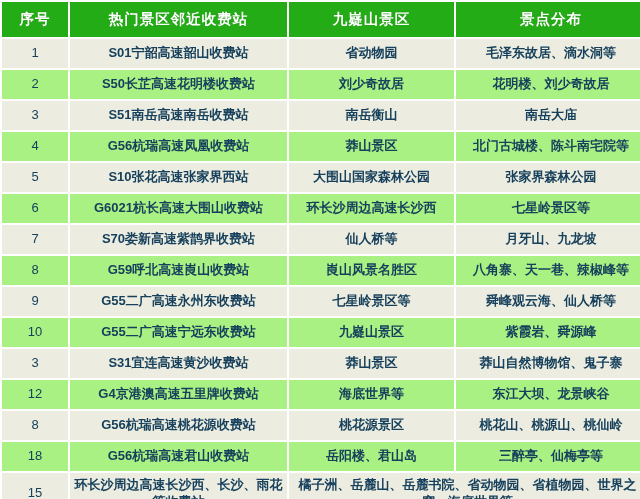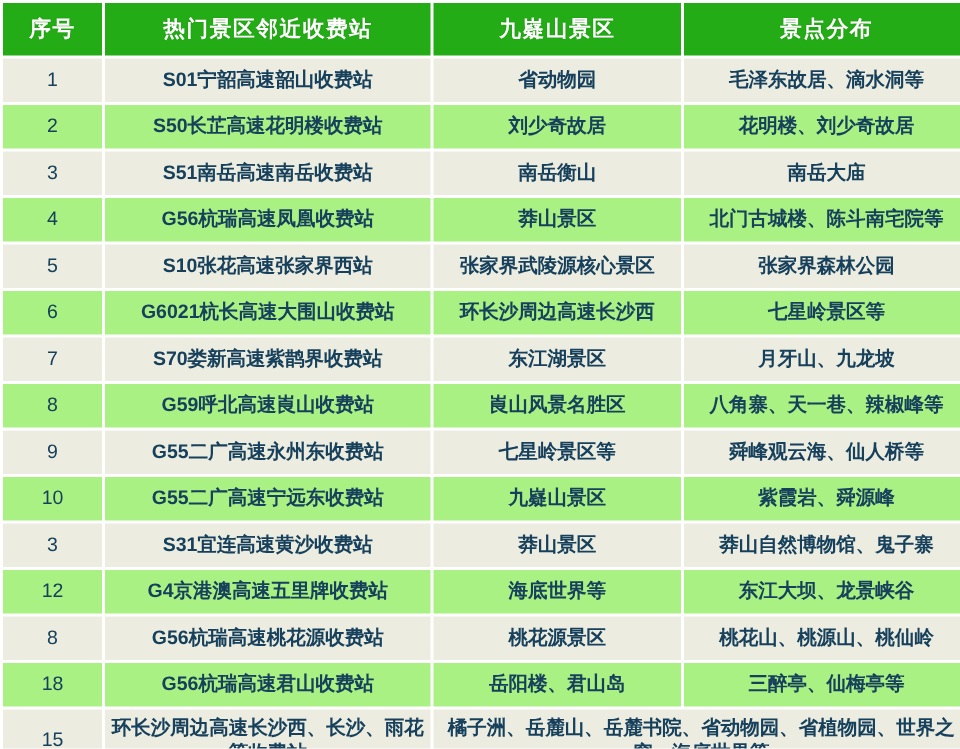--- a/index.html
+++ b/index.html
@@ -99,33 +99,33 @@
         </tr>
         <tr class="row-green">
           <td class="seq-cell">4</td>
           <td>G56杭瑞高速凤凰收费站</td>
           <td>莽山景区</td>
           <td>北门古城楼、陈斗南宅院等</td>
         </tr>
         <tr class="row-cream">
           <td class="seq-cell">5</td>
           <td>S10张花高速张家界西站</td>
-          <td>张家界武陵源核心景区</td>
+          <td>大围山国家森林公园</td>
           <td>张家界森林公园</td>
         </tr>
         <tr class="row-green">
           <td class="seq-cell">6</td>
           <td>G6021杭长高速大围山收费站</td>
           <td>环长沙周边高速长沙西</td>
           <td>七星岭景区等</td>
         </tr>
         <tr class="row-cream">
           <td class="seq-cell">7</td>
           <td>S70娄新高速紫鹊界收费站</td>
-          <td>东江湖景区</td>
+          <td>仙人桥等</td>
           <td>月牙山、九龙坡</td>
         </tr>
         <tr class="row-green">
           <td class="seq-cell">8</td>
           <td>G59呼北高速崀山收费站</td>
           <td>崀山风景名胜区</td>
           <td>八角寨、天一巷、辣椒峰等</td>
         </tr>
         <tr class="row-cream">
           <td class="seq-cell">9</td>

